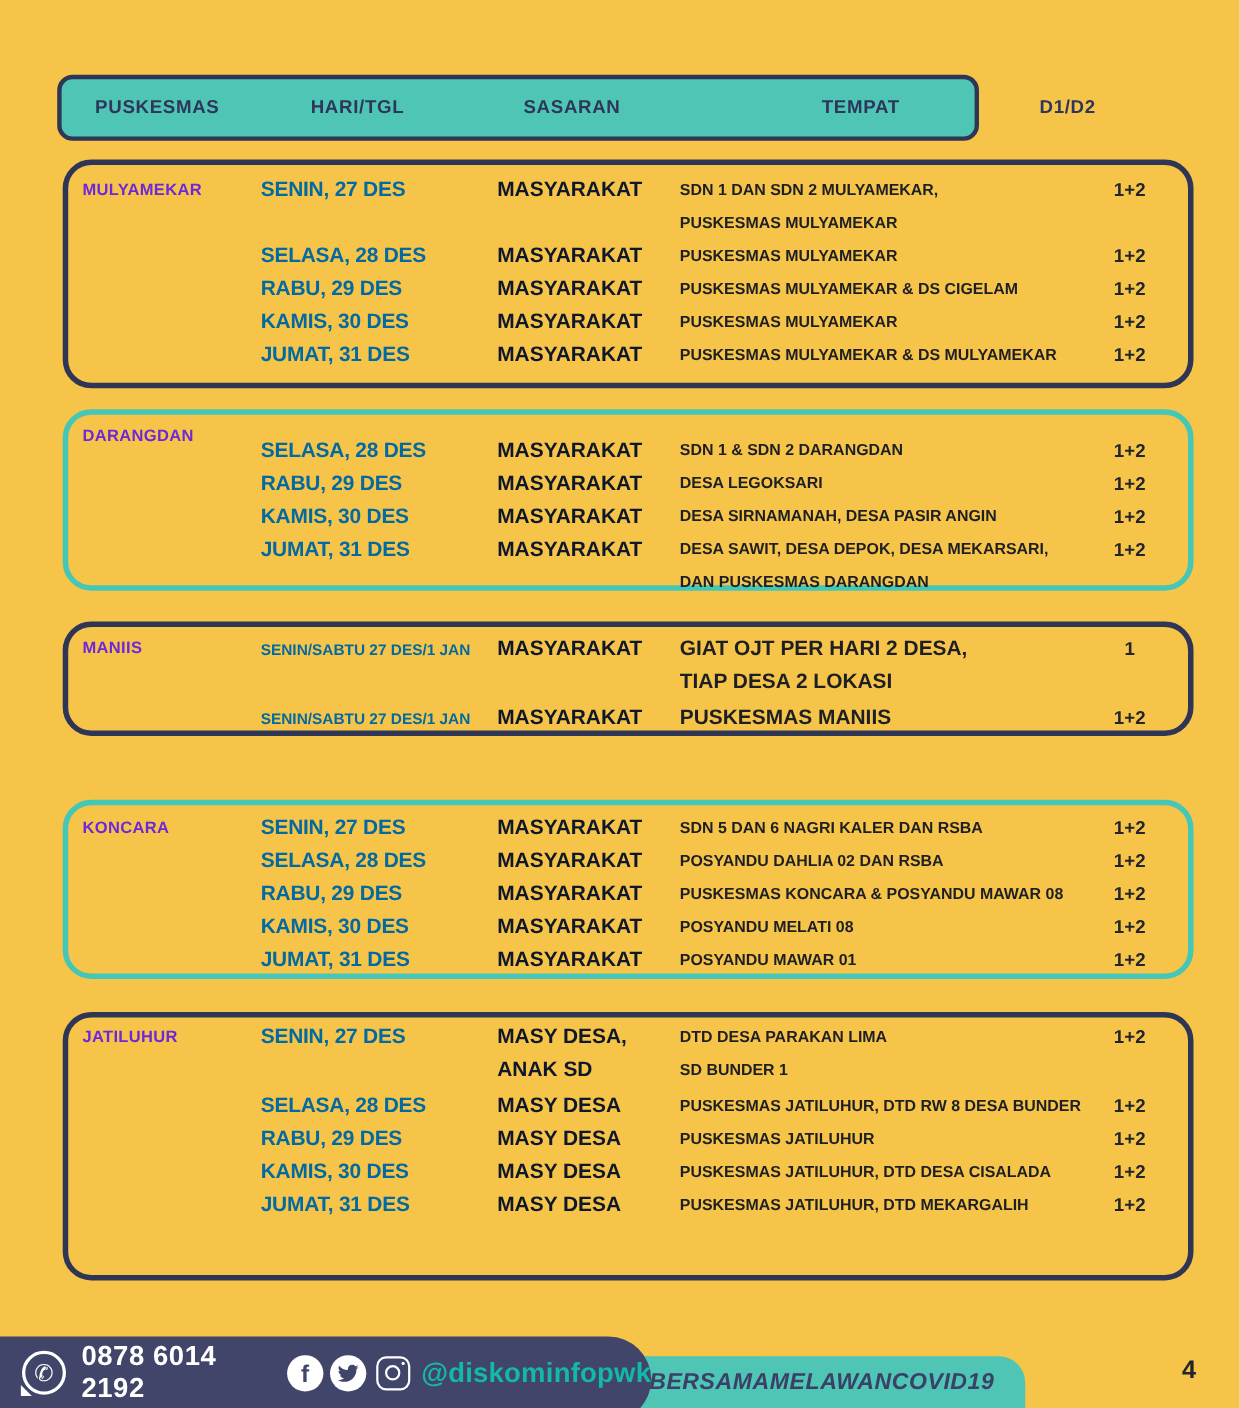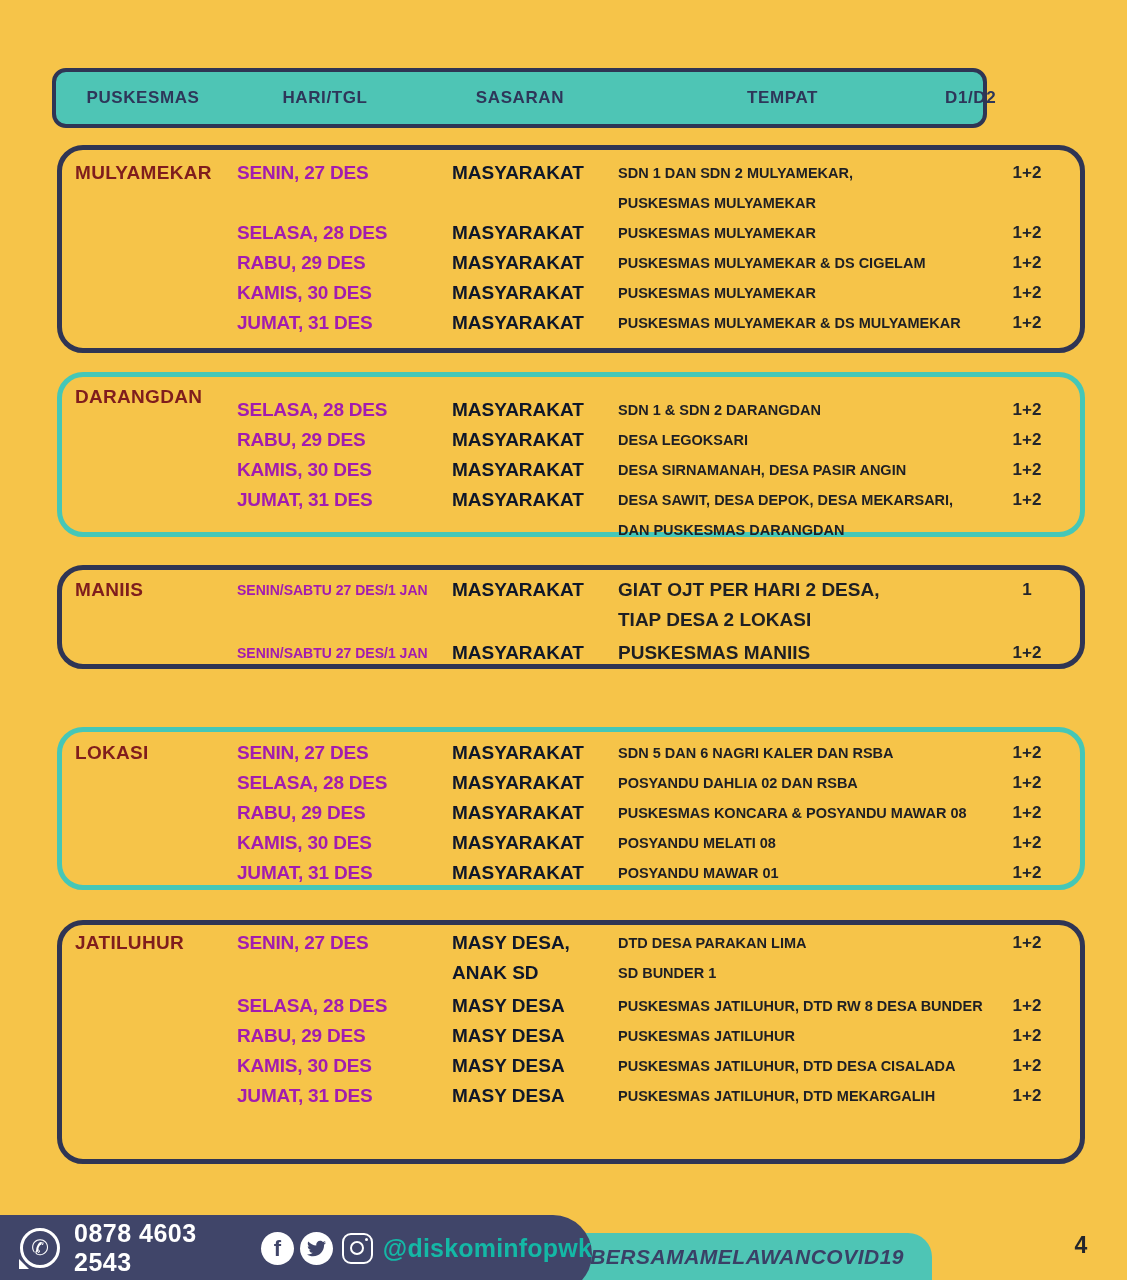--- a/index.html
+++ b/index.html
@@ -5,49 +5,49 @@
   * { margin:0; padding:0; box-sizing:border-box; }
   html,body { background:#e8e8e8; }
   .poster{
     position:relative; width:1127px; height:1280px; overflow:hidden;
     background:#F6C449;
     font-family:"Liberation Sans", sans-serif;
     font-weight:bold; color:#23252B;
   }
   
   .header-bar{
-    position:absolute; left:52px; top:68px; width:935px; height:60px;
+    position:absolute; left:52px; top:68px; width:838px; height:60px;
     background:#4EC5B5; border:4px solid #2F3554; border-radius:14px;
     display:grid; grid-template-columns:174px 190px 200px 325px 1fr;
     align-items:center;
   }
   .header-bar .hcell{ text-align:center; font-size:17px; letter-spacing:.6px; color:#2E3659; }
   
   .box{
     position:absolute; left:57px; width:1028px;
     border:5px solid #2F3554; border-radius:26px;
     padding:8px 0 0 13px;
   }
   .box.teal{ border-color:#45C7B7; }
   .box-label{
     position:absolute; left:13px; width:162px;
-    font-size:19px; line-height:30px; letter-spacing:.3px; color:#7f1d1d;
+    font-size:15px; line-height:30px; letter-spacing:.3px; color:#6d28d9;
   }
   .g0{ top:145px; height:208px; --pt:8px; }
   .g1{ top:372px; height:165px; --pt:5px; padding-top:18px; }
   .g2{ top:565px; height:104px; --pt:5px; padding-top:5px; }
   .g3{ top:727px; height:163px; --pt:6px; padding-top:6px; }
   .g4{ top:920px; height:244px; --pt:3px; padding-top:3px; }
   .box .box-label{ top:var(--pt,8px); }
   .row{
     display:grid; grid-template-columns:215px 166px 382px 80px;
     margin-left:162px; align-items:start;
   }
   .cell{ line-height:30px; white-space:pre-line; }
-  .hari{ font-size:19px; letter-spacing:-.2px; color:#a21caf; }
+  .hari{ font-size:19px; letter-spacing:-.2px; color:#0369a1; }
   .hari.sm{ font-size:14px; letter-spacing:0; }
   .sasaran{ font-size:19px; color:#0f172a; }
   .tempat{ font-size:14.5px; color:#1E1F24; }
   .tempat.lg{ font-size:19px; }
   .dose{ font-size:17px; justify-self:center; transform:translateX(-13px); }
   .row.gap{ margin-top:3px; }
   
   .footer-teal{
     position:absolute; left:520px; top:1233px; width:412px; height:47px;
     background:#4EC5B5; border-top-right-radius:24px; z-index:1;
@@ -184,21 +184,21 @@
     </div>
     <div class="row gap">
       <div class="cell hari sm">SENIN/SABTU 27 DES/1 JAN</div>
       <div class="cell sasaran">MASYARAKAT</div>
       <div class="cell tempat lg">PUSKESMAS MANIIS</div>
       <div class="cell dose">1+2</div>
     </div>
   </div>
 
   <div class="box teal g3">
-    <div class="box-label">LOKASI</div>
+    <div class="box-label">KONCARA</div>
     <div class="row">
       <div class="cell hari">SENIN, 27 DES</div>
       <div class="cell sasaran">MASYARAKAT</div>
       <div class="cell tempat">SDN 5 DAN 6 NAGRI KALER DAN RSBA</div>
       <div class="cell dose">1+2</div>
     </div>
     <div class="row">
       <div class="cell hari">SELASA, 28 DES</div>
       <div class="cell sasaran">MASYARAKAT</div>
       <div class="cell tempat">POSYANDU DAHLIA 02 DAN RSBA</div>
@@ -261,21 +261,21 @@
   </div>
 
   <div class="footer-teal">
     <div class="hashtag">#BERSAMAMELAWANCOVID19</div>
   </div>
 
   <div class="footer-navy">
     <div class="wa-icon">
       <span class="glyph">✆</span>
     </div>
-    <div class="phone">0878 4603 2543</div>
+    <div class="phone">0878 6014 2192</div>
     <div class="circle-icon">
       <span class="fb-glyph">f</span>
     </div>
     <div class="circle-icon">
       <svg class="tw-svg" viewBox="0 0 24 24" aria-hidden="true">
         <path d="M23.954 4.569c-.885.389-1.83.654-2.825.775 1.014-.611 1.794-1.574 2.163-2.723-.951.555-2.005.959-3.127 1.184-.896-.959-2.173-1.559-3.591-1.559-2.717 0-4.92 2.203-4.92 4.917 0 .39.045.765.127 1.124C7.691 8.094 4.066 6.13 1.64 3.161c-.427.722-.666 1.561-.666 2.475 0 1.71.87 3.213 2.188 4.096-.807-.026-1.566-.248-2.228-.616v.061c0 2.385 1.693 4.374 3.946 4.827-.413.111-.849.171-1.296.171-.314 0-.615-.03-.916-.086.631 1.953 2.445 3.377 4.604 3.417-1.68 1.319-3.809 2.105-6.102 2.105-.39 0-.779-.023-1.17-.067 2.189 1.394 4.768 2.209 7.557 2.209 9.054 0 13.999-7.496 13.999-13.986 0-.209 0-.42-.015-.63.961-.689 1.8-1.56 2.46-2.548l-.047-.02z"></path>
       </svg>
     </div>
     <div class="ig-icon">
       <span class="ig-lens"></span>

